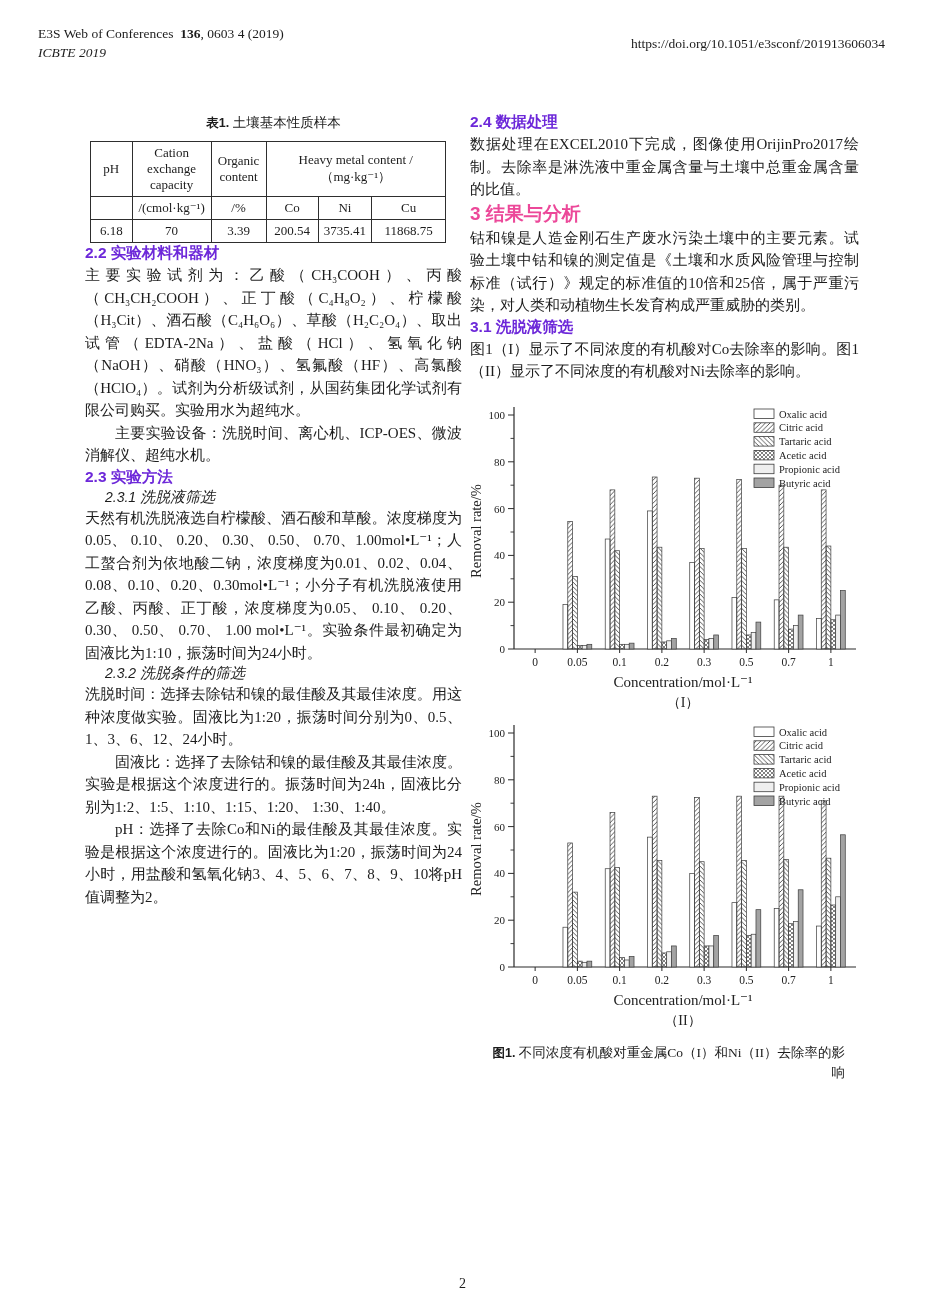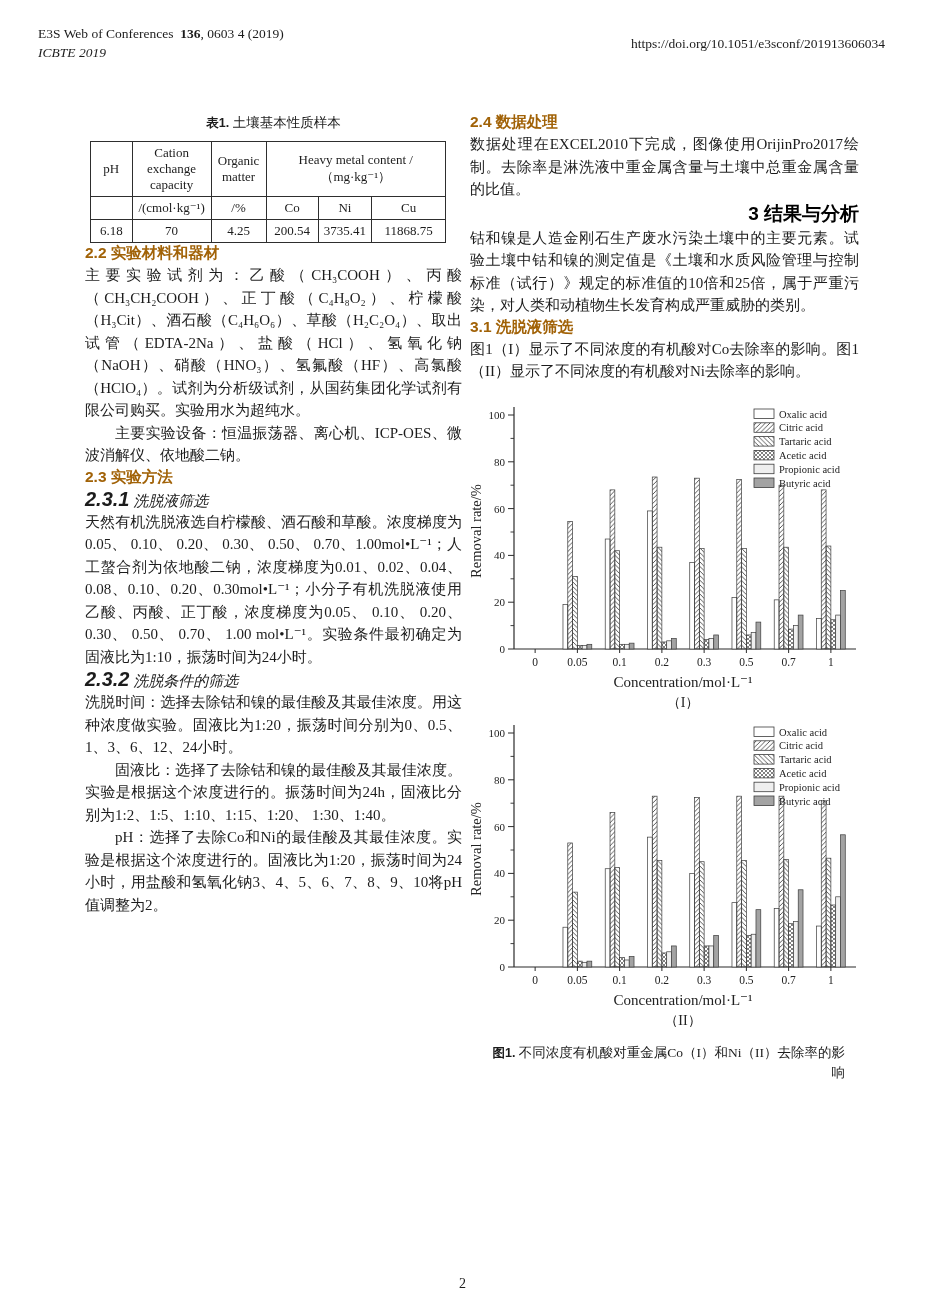--- a/index.html
+++ b/index.html
@@ -13,24 +13,24 @@
   
   .col-left{position:absolute;left:85px;top:112px;width:377px;}
   .col-right{position:absolute;left:470px;top:112px;width:389px;}
   
   .tbl-caption{text-align:center;font-size:13.5px;margin:2px 0 9px 0;}
   .tbl-caption b{font-family:"Liberation Sans","DejaVu Sans",sans-serif;font-size:12.5px;}
   table.soil{border-collapse:collapse;width:356px;margin-left:5px;font-size:13px;}
   table.soil td{border:1px solid #2e2e2e;text-align:center;vertical-align:middle;padding:3px 2px;}
   .w-ph{width:40px;} .w-cec{width:76px;} .w-om{width:52px;} .w-co{width:50px;} .w-ni{width:50px;} .w-cu{width:74px;}
   
-  h3.sec{font-family:"Liberation Sans","DejaVu Sans",sans-serif;font-size:15.5px;margin:0;padding:0;font-weight:bold;color:#a16207;}
-  h2.sec-big{font-family:"Liberation Sans","DejaVu Sans",sans-serif;font-size:19px;margin:0;padding:0;font-weight:bold;color:#000000;text-align:right;}
+  h3.sec{font-family:"Liberation Sans","DejaVu Sans",sans-serif;font-size:15.5px;margin:0;padding:0;font-weight:bold;color:#6d28d9;}
+  h2.sec-big{font-family:"Liberation Sans","DejaVu Sans",sans-serif;font-size:19px;margin:0;padding:0;font-weight:bold;color:#ec4899;}
   h4.subsec{font-size:15px;font-style:italic;font-weight:normal;margin:0;padding:0;}
-  h4.subsec .num{font-style:italic;font-weight:bold;font-family:"Liberation Sans","DejaVu Sans",sans-serif;font-size:20px;}
+  h4.subsec .num{font-style:italic;font-weight:normal;font-family:"Liberation Sans","DejaVu Sans",sans-serif;font-size:14px;margin-left:20px;}
   
   p.body{font-size:15px;line-height:22.5px;text-align:justify;margin:0;}
   p.indent{text-indent:2em;}
   
   .figwrap{margin-top:18px;}
   .figcap{font-size:13.5px;line-height:20px;text-align:right;margin-top:12px;padding:0 14px;}
   .figcap b{font-family:"Liberation Sans","DejaVu Sans",sans-serif;font-size:12.5px;}
   .footer-page{position:absolute;left:0;top:1276px;width:100%;text-align:center;font-size:14px;}
   svg text{font-family:"Liberation Serif","DejaVu Serif",serif;fill:#222;}
   .mt30{margin-top:30px;} .mt22{margin-top:22px;}
@@ -50,45 +50,45 @@
 
   <div class="col-left">
 
     <div class="tbl-caption"><b>表1.</b><span> 土壤基本性质样本</span></div>
 
     <table class="soil">
       <tbody>
           <tr>
         <td class="w-ph">pH</td>
         <td class="w-cec">Cation exchange capacity</td>
-        <td class="w-om">Organic matter</td>
+        <td class="w-om">Organic content</td>
         <td class="w-hmc" colspan="3">Heavy metal content /（mg·kg⁻¹）</td>
       </tr>
       <tr>
         <td></td>
         <td>/(cmol·kg⁻¹)</td>
         <td>/%</td>
         <td class="w-co">Co</td>
         <td class="w-ni">Ni</td>
         <td class="w-cu">Cu</td>
       </tr>
       <tr>
         <td>6.18</td>
         <td>70</td>
-        <td>4.25</td>
+        <td>3.39</td>
         <td>200.54</td>
         <td>3735.41</td>
         <td>11868.75</td>
       </tr>
     </tbody>
       </table>
 
     <h3 class="sec mt30">2.2 实验材料和器材</h3>
     <p class="body mt22">主要实验试剂为：乙酸（CH₃COOH）、丙酸（CH₃CH₂COOH）、正丁酸（C₄H₈O₂）、柠檬酸（H₃Cit）、酒石酸（C₄H₆O₆）、草酸（H₂C₂O₄）、取出试管（EDTA-2Na）、盐酸（HCl）、氢氧化钠（NaOH）、硝酸（HNO₃）、氢氟酸（HF）、高氯酸（HClO₄）。试剂为分析级试剂，从国药集团化学试剂有限公司购买。实验用水为超纯水。</p>
-    <p class="body indent">主要实验设备：恒温振荡器、离心机、ICP-OES、微波消解仪、依地酸二钠。</p>
+    <p class="body indent">主要实验设备：洗脱时间、离心机、ICP-OES、微波消解仪、超纯水机。</p>
 
     <h3 class="sec mt28">2.3  实验方法</h3>
 
     <h4 class="subsec mt36"><span class="num">2.3.1</span><span> 洗脱液筛选</span></h4>
     <p class="body mt22">天然有机洗脱液选自柠檬酸、酒石酸和草酸。浓度梯度为0.05、 0.10、 0.20、 0.30、 0.50、 0.70、1.00mol•L⁻¹；人工螯合剂为依地酸二钠，浓度梯度为0.01、0.02、0.04、0.08、0.10、0.20、0.30mol•L⁻¹；小分子有机洗脱液使用乙酸、丙酸、正丁酸，浓度梯度为0.05、 0.10、 0.20、 0.30、 0.50、 0.70、 1.00 mol•L⁻¹。实验条件最初确定为固液比为1:10，振荡时间为24小时。</p>
 
     <h4 class="subsec mt40"><span class="num">2.3.2</span><span> 洗脱条件的筛选</span></h4>
     <p class="body mt22">洗脱时间：选择去除钴和镍的最佳酸及其最佳浓度。用这种浓度做实验。固液比为1:20，振荡时间分别为0、0.5、1、3、6、12、24小时。</p>
     <p class="body indent">固液比：选择了去除钴和镍的最佳酸及其最佳浓度。实验是根据这个浓度进行的。振荡时间为24h，固液比分别为1:2、1:5、1:10、1:15、1:20、 1:30、1:40。</p>
     <p class="body indent">pH：选择了去除Co和Ni的最佳酸及其最佳浓度。实验是根据这个浓度进行的。固液比为1:20，振荡时间为24小时，用盐酸和氢氧化钠3、4、5、6、7、8、9、10将pH值调整为2。</p>

